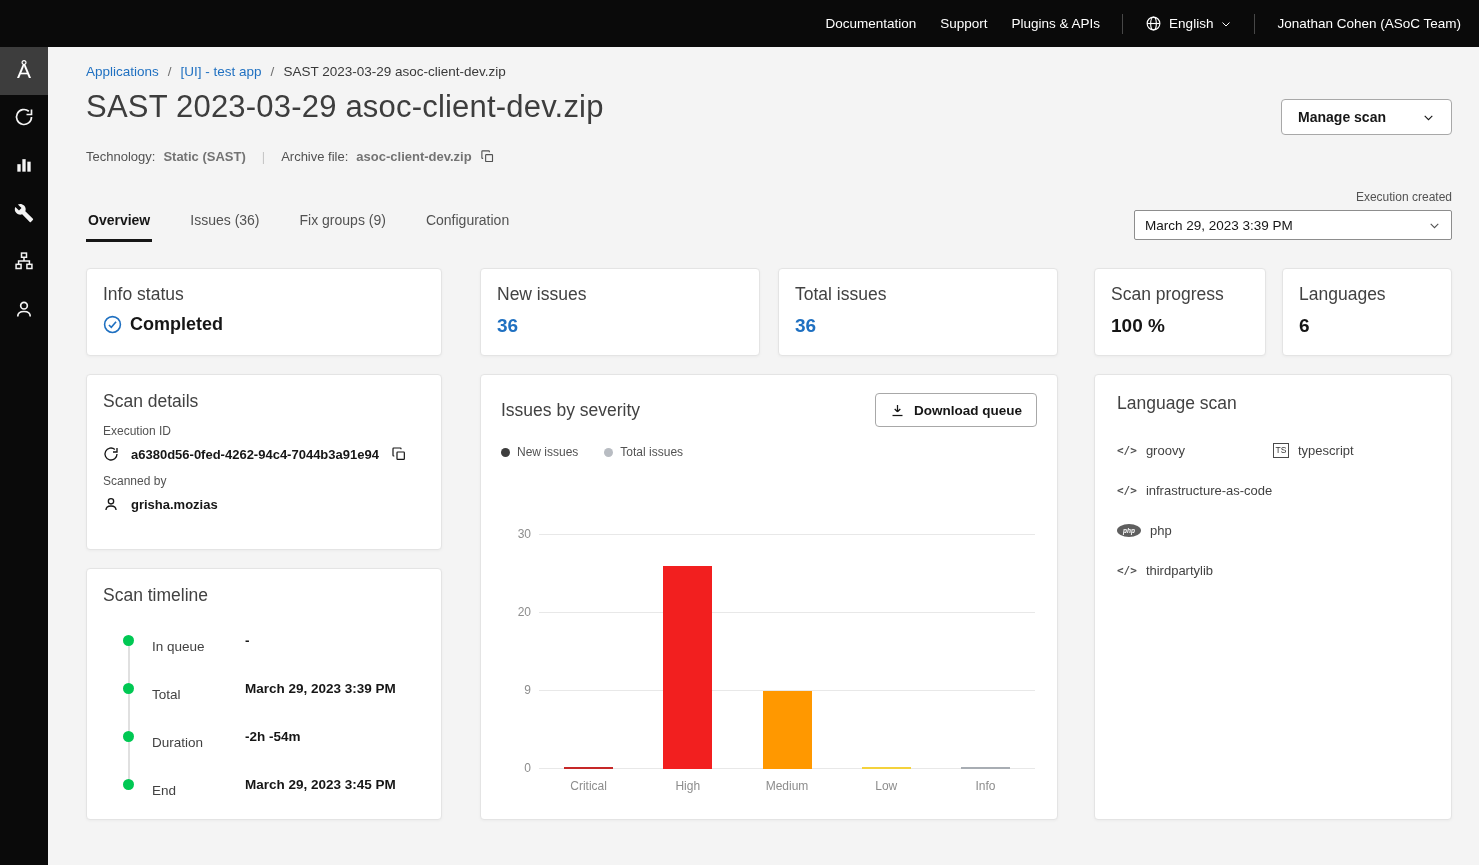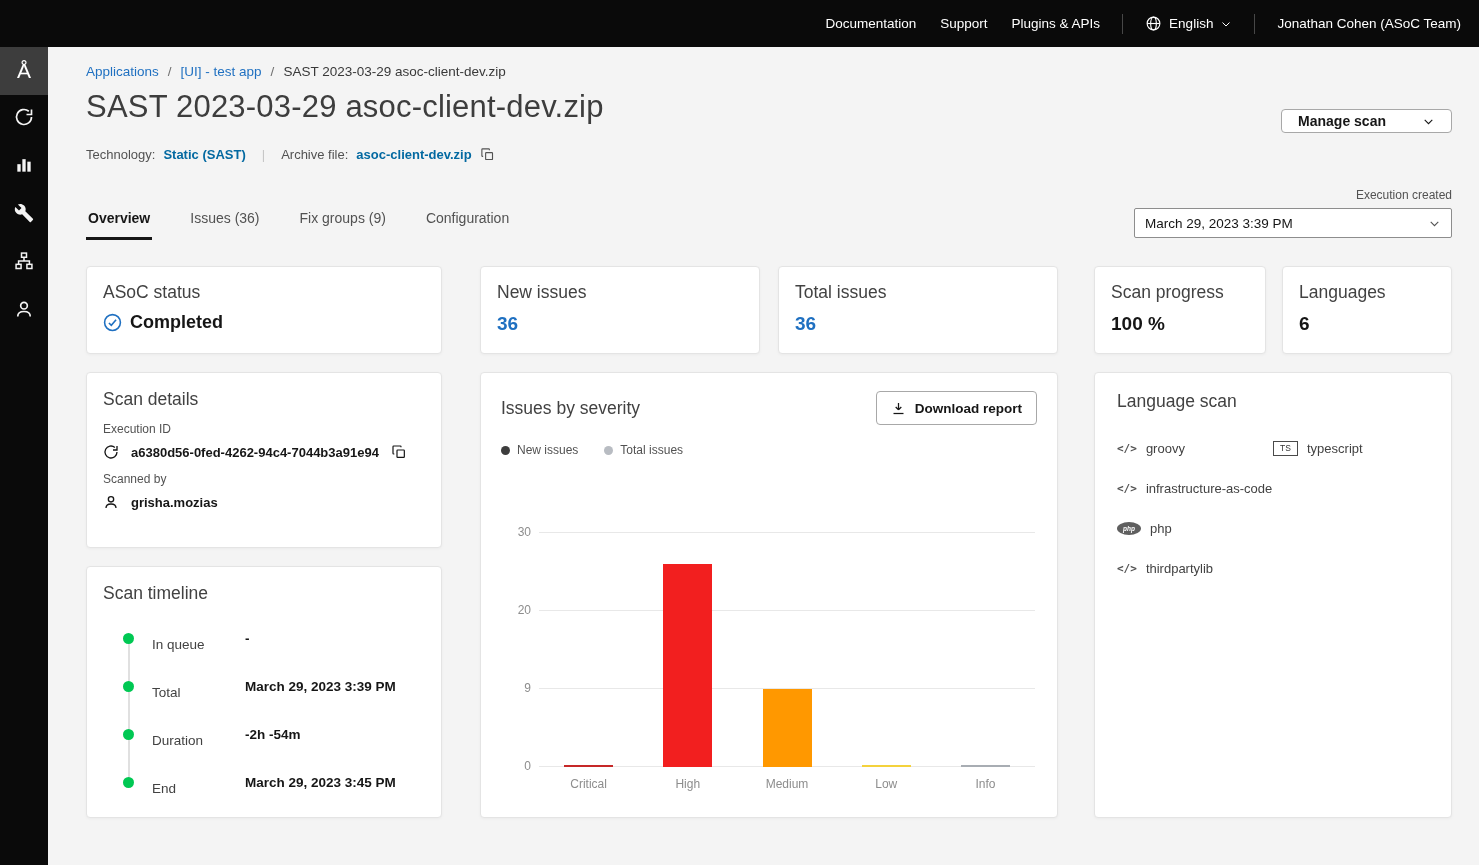--- a/index.html
+++ b/index.html
@@ -24,24 +24,24 @@
   .main { position:absolute; top:47px; left:52px; width:1431px; padding:17px 31px 20px 34px; }
 
   .breadcrumb { display:flex; align-items:center; gap:9px; font-size:13.5px; }
   .crumb-link { color:#1f70c1; text-decoration:none; cursor:pointer; }
   .crumb-sep { color:#6f6f6f; }
   .crumb-current { color:#393939; }
 
   .title-row { display:flex; justify-content:space-between; align-items:flex-start; margin-top:10px; }
   .page-title { font-size:31px; font-weight:400; color:#3d3d3d; letter-spacing:0.2px; }
   .btn { display:flex; align-items:center; background:#ffffff; border:1px solid #a8a8a8; border-radius:4px; cursor:pointer; font-family:inherit; }
-  .manage-btn { height:24px; padding:0 16px; font-size:14px; font-weight:600; gap:36px; color:#161616; margin-top:20px; }
+  .manage-btn { height:36px; padding:0 16px; font-size:14px; font-weight:600; gap:36px; color:#161616; margin-top:10px; }
 
   .tech-row { display:flex; align-items:center; margin-top:14px; font-size:13px; color:#525252; gap:8px; }
-  .tech-bold { font-weight:700; color:#0369a1; }
+  .tech-bold { font-weight:700; color:#737373; }
   .tech-sep { color:#c6c6c6; margin:0 8px; }
   .copy-icon { color:#525252; cursor:pointer; }
   .copy-icon svg { width:15px; height:15px; }
 
   .tabs-row { display:flex; justify-content:space-between; align-items:flex-end; margin-top:26px; }
   .tabs { display:flex; gap:36px; }
   .tab { font-size:14px; color:#525252; padding:10px 2px 14px 2px; cursor:pointer; }
   .tab.active { color:#161616; font-weight:700; box-shadow: inset 0 -3px 0 #161616; }
   .exec-block { width:318px; margin-bottom:2px;text-align:right; }
   .exec-label { font-size:12px; color:#525252; margin-bottom:6px; }
@@ -98,21 +98,21 @@
   .bars { position:absolute; left:0; right:0; top:0; bottom:0; display:flex; }
   .bar-slot { flex:1; display:flex; align-items:flex-end; justify-content:center; }
   .bar { width:49px; }
   .xlabels { display:flex; margin-top:10px; }
   .xtick { flex:1; text-align:center; font-size:12px; color:#8d8d8d; }
 
   .langlist-card { height:446px; padding:18px 22px; }
   .lang-grid { display:grid; grid-template-rows:repeat(4, 40px); grid-auto-flow:column; grid-template-columns:1fr 1fr; margin-top:16px; }
   .lang-item { display:flex; align-items:center; gap:9px; font-size:13px; color:#424242; }
   .code-glyph { font-size:11px; font-weight:700; color:#525252; font-family:"DejaVu Sans Mono", monospace; }
-  .ts-box { width:25px; height:15px; border:1.5px solid #4a4a4a; font-size:8.5px; font-weight:400; color:#333; display:flex; align-items:center; justify-content:center; }
+  .ts-box { width:16px; height:15px; border:1.5px solid #4a4a4a; font-size:8.5px; font-weight:400; color:#333; display:flex; align-items:center; justify-content:center; }
   .js-glyph { font-size:13px; font-weight:800; color:#1b1b1b; letter-spacing:-0.5px; }
   .php-pill { width:24px; height:13px; border-radius:50%; background:#5f5f5f; color:#fff; font-size:6.5px; font-weight:700; font-style:italic; display:flex; align-items:center; justify-content:center; }
 </style>
 </head>
 <body>
 
 <header class="topbar">
   <a class="tb-link">Documentation</a>
   <a class="tb-link">Support</a>
   <a class="tb-link">Plugins &amp; APIs</a>
@@ -243,21 +243,21 @@
           <svg width="13" height="13" viewBox="0 0 24 24" fill="none" stroke="#525252" stroke-width="2">
               <path d="M5 9l7 7 7-7"></path>
             </svg>
         </span>
       </div>
     </div>
   </div>
 
   <div class="row1">
     <section class="card c-status">
-      <div class="card-title">ASoC status</div>
+      <div class="card-title">Info status</div>
       <div class="status-line">
         <span class="icn">
           <svg viewBox="0 0 24 24" fill="none" stroke="#1f70c1" stroke-width="2">
               <circle cx="12" cy="12" r="10"></circle>
               <path d="M7.5 12.6l3 3 6-7"></path>
             </svg>
         </span>
         <span class="status-text">Completed</span>
       </div>
     </section>
@@ -343,21 +343,21 @@
       <section class="card severity-card">
         <div class="sev-header">
           <div class="card-title">Issues by severity</div>
           <button class="btn download-btn">
             <span class="icn">
               <svg viewBox="0 0 24 24" fill="none" stroke="#161616" stroke-width="2">
                   <path d="M12 3v11m0 0l-4.5-4.5M12 14l4.5-4.5"></path>
                   <path d="M4 20h16"></path>
                 </svg>
             </span>
-            <span>Download report</span>
+            <span>Download queue</span>
           </button>
         </div>
         <div class="legend">
           <span class="legend-item">
             <span class="legend-dot" style="background: rgb(61, 61, 61);"></span>
             <span>New issues</span>
           </span>
           <span class="legend-item">
             <span class="legend-dot" style="background: rgb(184, 188, 194);"></span>
             <span>Total issues</span>

